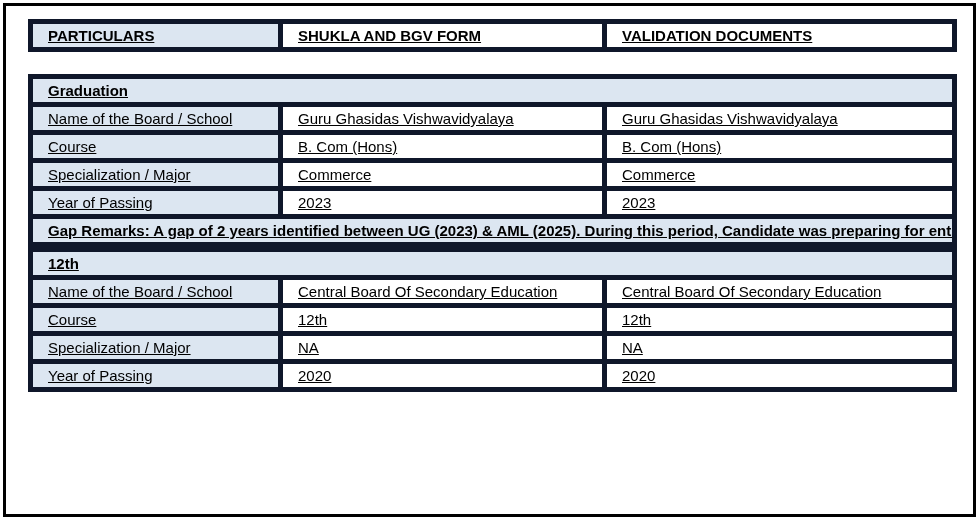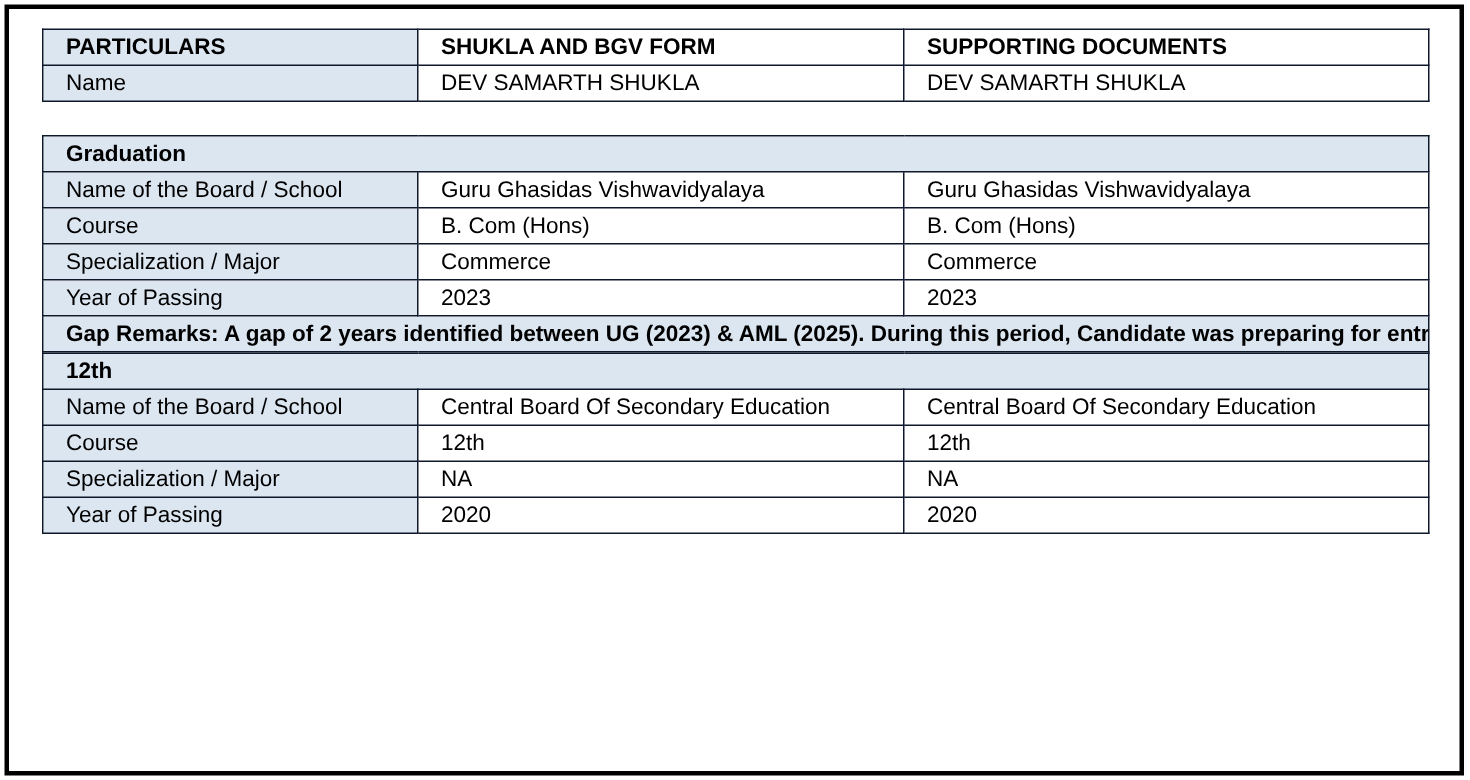--- a/index.html
+++ b/index.html
@@ -41,27 +41,28 @@
     margin-bottom: 24px;
   }
   table.grid {
     border-collapse: collapse;
     table-layout: fixed;
     width: 924px;
     font-size: 15px;
     border: 1px solid #000000;
   }
   table.grid td {
-    border: 1px solid #0f172a;
+    border: 5px solid #0f172a;
     height: 23px;
     line-height: 23px;
     padding: 0 15px;
     white-space: nowrap;
     overflow: hidden;
     vertical-align: middle;
+    text-decoration: underline;
   }
   .label-cell { background: var(--fill, #dce6f1); }
   .bold { font-weight: bold; }
   td.remarks-cell {
     background: var(--fill, #dce6f1);
     font-weight: bold;
     white-space: normal;
     height: auto;
     line-height: 23px;
     padding: 1px 5px;
@@ -84,26 +85,21 @@
     <table class="grid mb-identity">
       <colgroup>
           <col class="c1">
           <col class="c2">
           <col class="c3">
         </colgroup>
       <tbody>
         <tr>
           <td class="label-cell bold">PARTICULARS</td>
           <td class="bold">SHUKLA AND BGV FORM</td>
-          <td class="bold">SUPPORTING DOCUMENTS</td>
-        </tr>
-        <tr>
-          <td class="label-cell">Name</td>
-          <td>DEV SAMARTH SHUKLA</td>
-          <td>DEV SAMARTH SHUKLA</td>
+          <td class="bold">VALIDATION DOCUMENTS</td>
         </tr>
       </tbody>
     </table>
 
     <table class="grid mb-graduation">
       <colgroup>
           <col class="c1">
           <col class="c2">
           <col class="c3">
         </colgroup>

